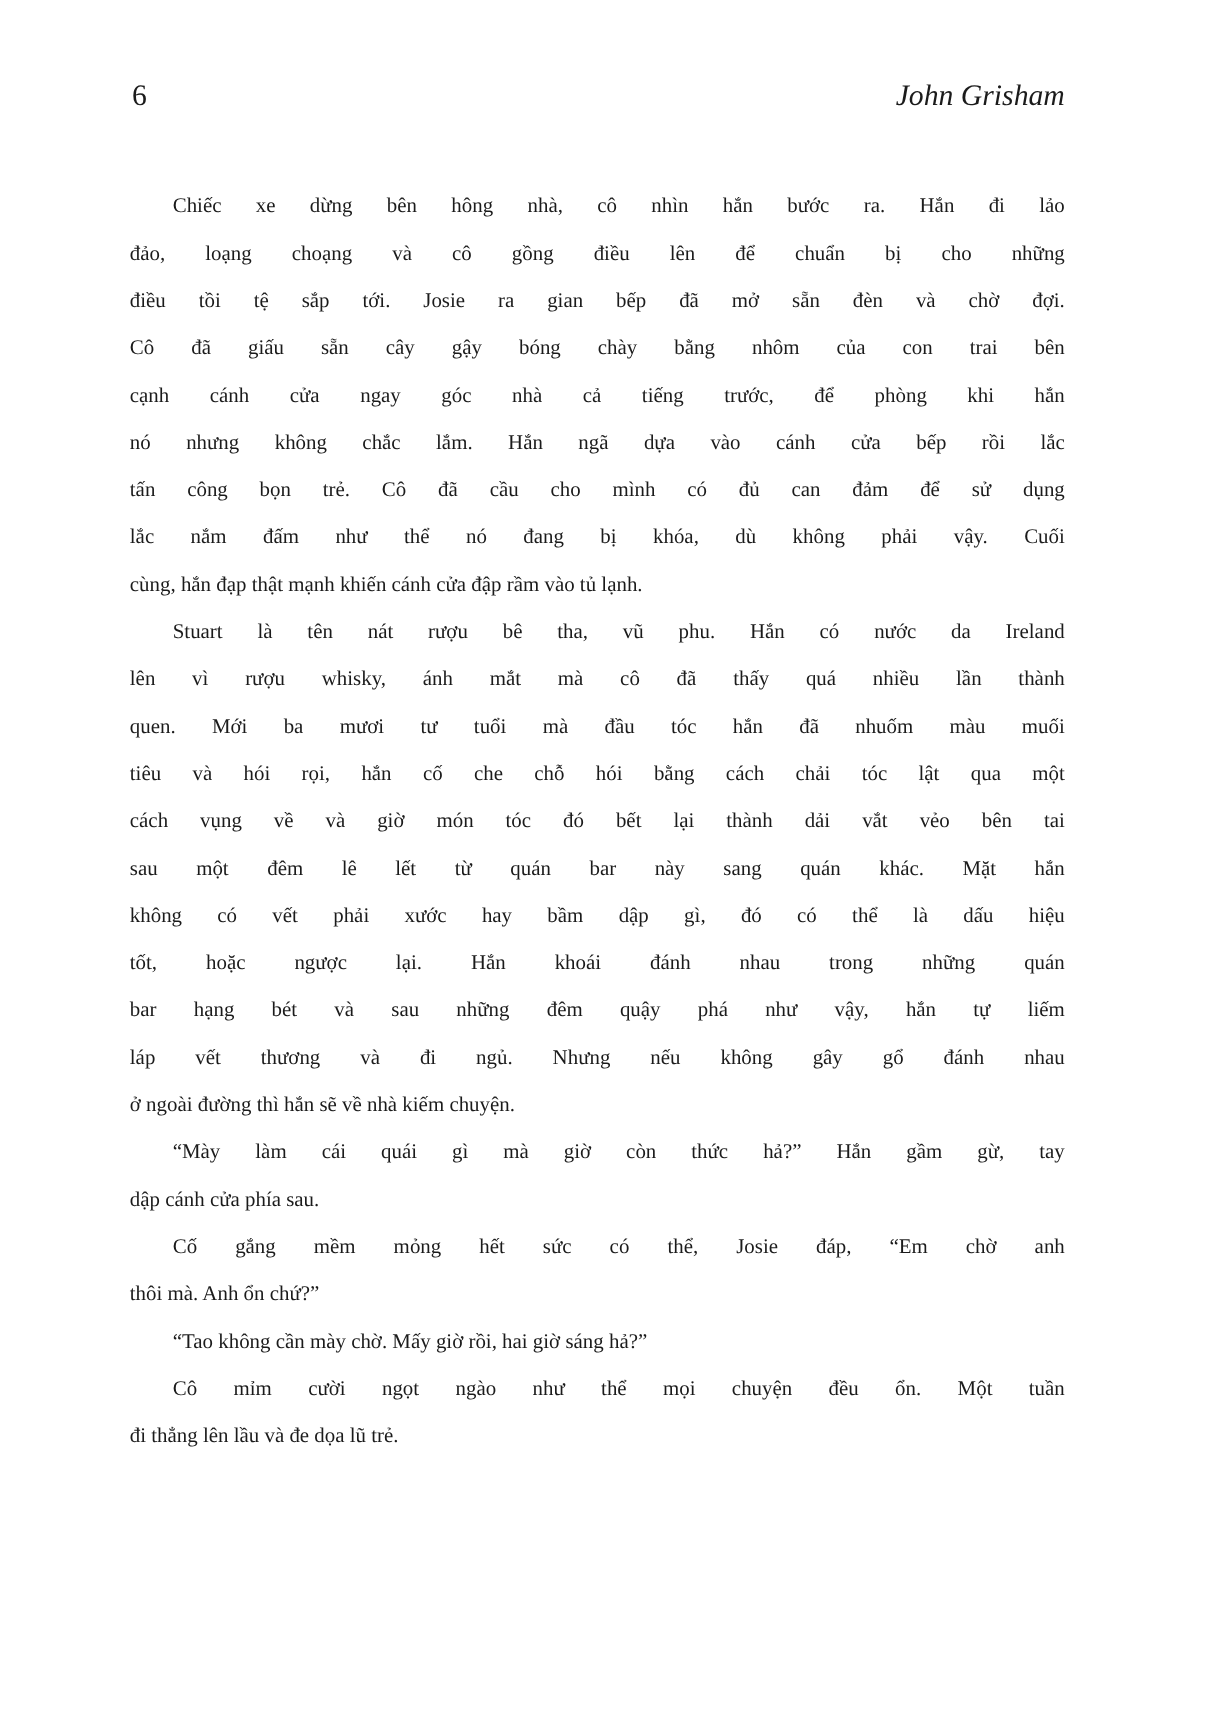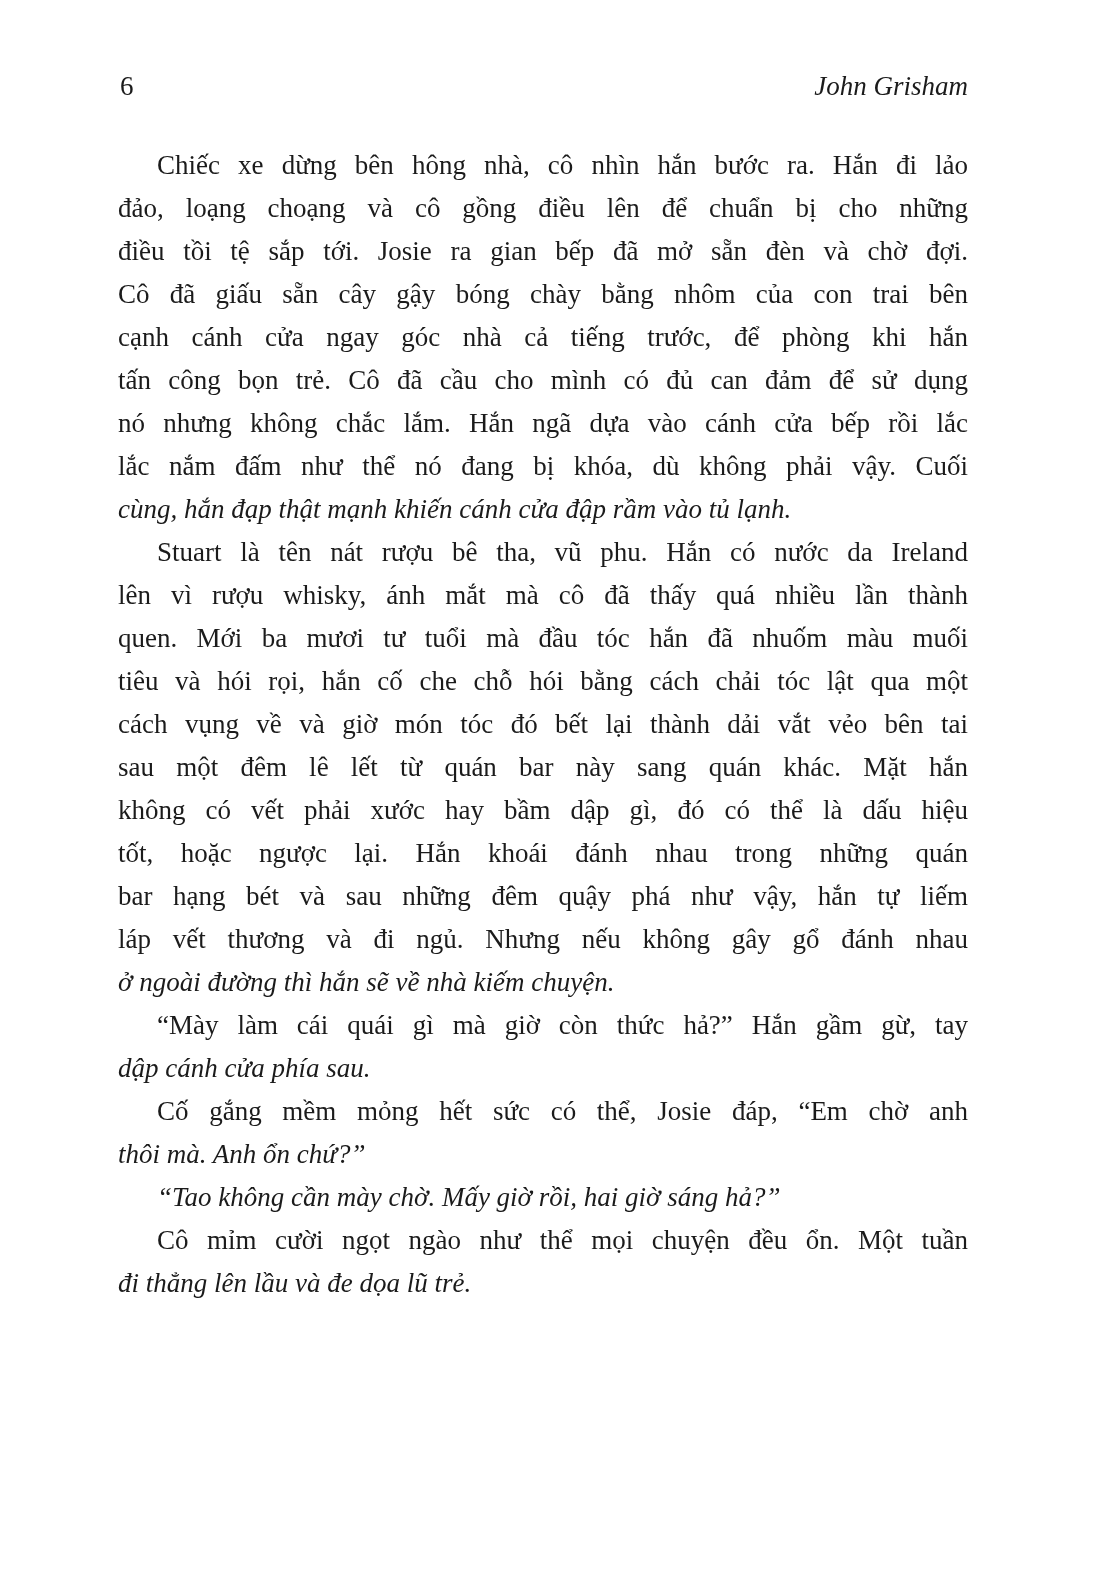--- a/index.html
+++ b/index.html
@@ -38,57 +38,56 @@
   }
   .running-title {
     display: block;
     text-align: right;
     font-style: italic;
     font-size: 27px;
     line-height: 36px;
   }
   .page-body {
     position: absolute;
-    top: 144px;
+    top: 166px;
     left: 118px;
     width: 850px;
-    font-size: 27px;
+    font-size: 19px;
   }
   .para { margin: 0; padding: 0; }
   .line {
     line-height: 43px;
     text-align: justify;
     text-align-last: justify;
   }
   .line.last {
     text-align: left;
     text-align-last: left;
-    font-style: italic;
   }
   .line.first {
     text-indent: 39px;
   }
 </style>
 </head>
 <body>
 
 <div class="page">
   <div class="page-header">
     <span class="page-number">6</span>
     <span class="running-title">John Grisham</span>
   </div>
   <div class="page-body">
       <div class="para">
         <div class="line first">Chiếc xe dừng bên hông nhà, cô nhìn hắn bước ra. Hắn đi lảo</div>
         <div class="line">đảo, loạng choạng và cô gồng điều lên để chuẩn bị cho những</div>
         <div class="line">điều tồi tệ sắp tới. Josie ra gian bếp đã mở sẵn đèn và chờ đợi.</div>
         <div class="line">Cô đã giấu sẵn cây gậy bóng chày bằng nhôm của con trai bên</div>
         <div class="line">cạnh cánh cửa ngay góc nhà cả tiếng trước, để phòng khi hắn</div>
+        <div class="line">nó nhưng không chắc lắm. Hắn ngã dựa vào cánh cửa bếp rồi lắc</div>
         <div class="line">tấn công bọn trẻ. Cô đã cầu cho mình có đủ can đảm để sử dụng</div>
-        <div class="line">nó nhưng không chắc lắm. Hắn ngã dựa vào cánh cửa bếp rồi lắc</div>
         <div class="line">lắc nắm đấm như thể nó đang bị khóa, dù không phải vậy. Cuối</div>
         <div class="line last">cùng, hắn đạp thật mạnh khiến cánh cửa đập rầm vào tủ lạnh.</div>
       </div>
       <div class="para">
         <div class="line first">Stuart là tên nát rượu bê tha, vũ phu. Hắn có nước da Ireland</div>
         <div class="line">lên vì rượu whisky, ánh mắt mà cô đã thấy quá nhiều lần thành</div>
         <div class="line">quen. Mới ba mươi tư tuổi mà đầu tóc hắn đã nhuốm màu muối</div>
         <div class="line">tiêu và hói rọi, hắn cố che chỗ hói bằng cách chải tóc lật qua một</div>
         <div class="line">cách vụng về và giờ món tóc đó bết lại thành dải vắt vẻo bên tai</div>
         <div class="line">sau một đêm lê lết từ quán bar này sang quán khác. Mặt hắn</div>

